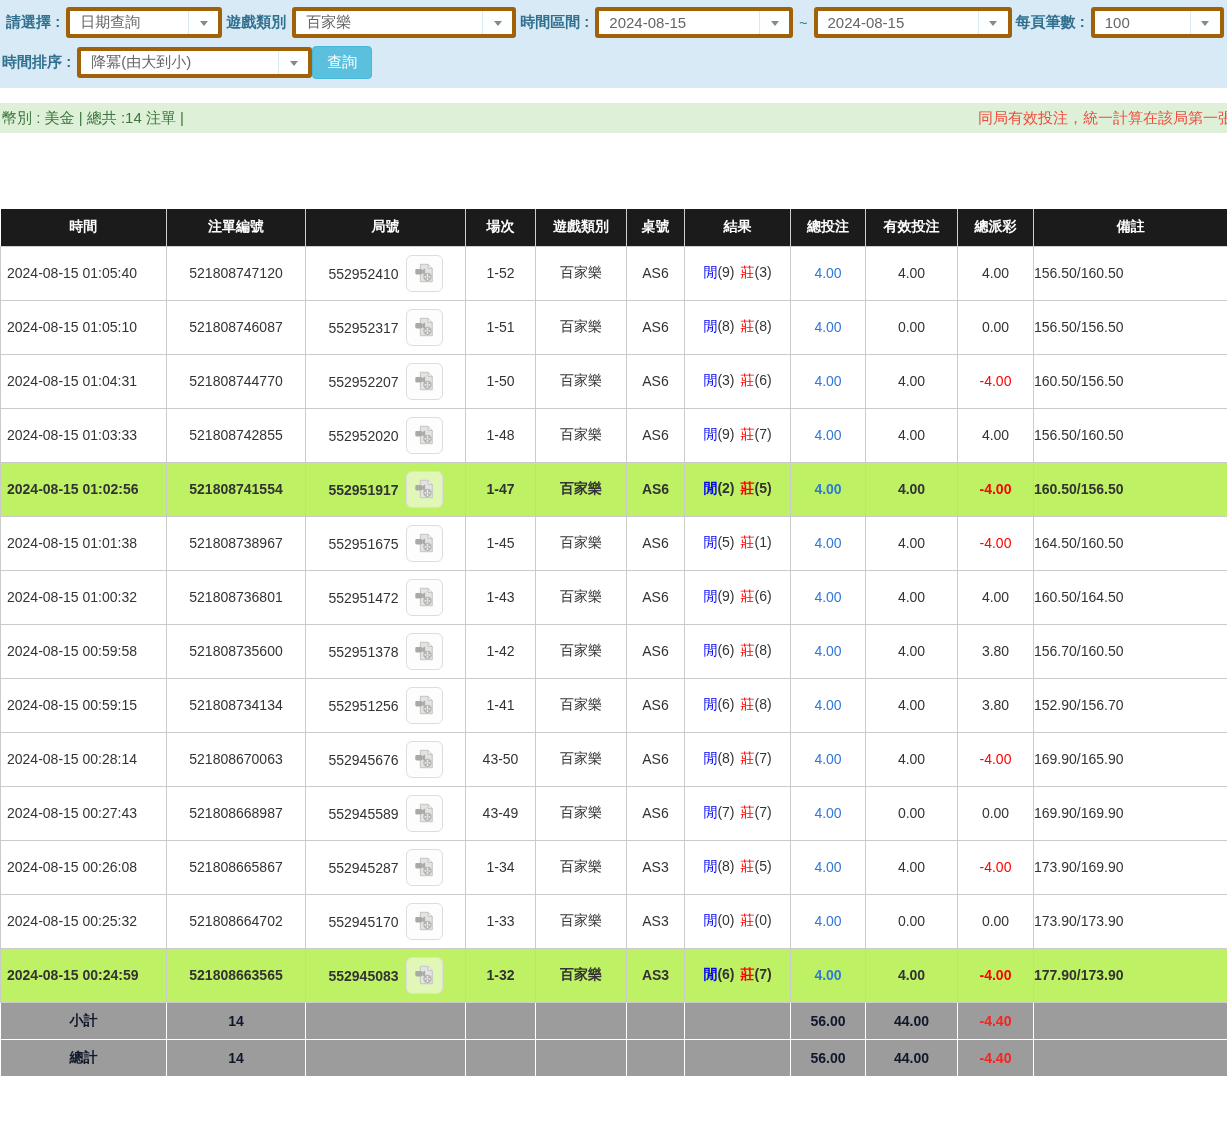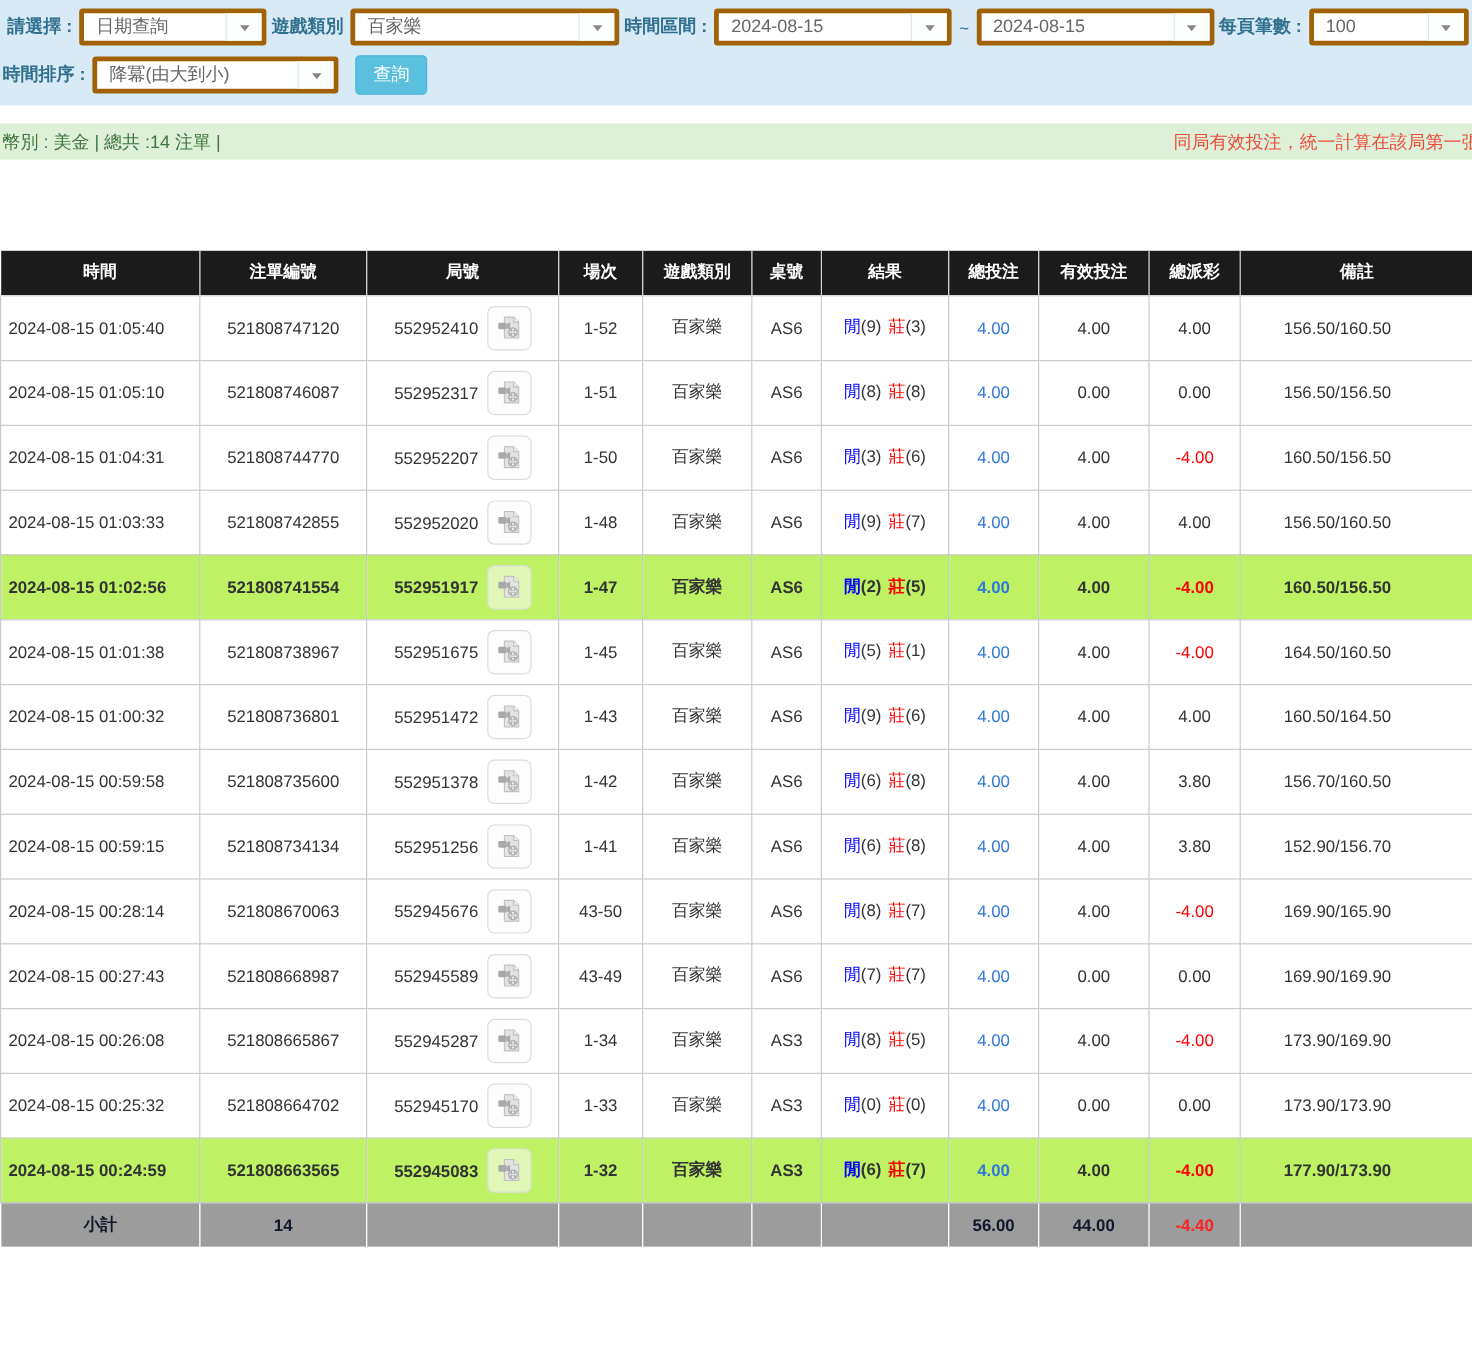--- a/index.html
+++ b/index.html
@@ -15,23 +15,23 @@
   .f-row + .f-row { margin-top:8px; }
   .flabel { color:#31708f; font-weight:bold; font-size:15px; white-space:nowrap; margin:0 6px 0 4px; }
   .tilde { color:#31708f; font-size:14px; margin:0 6px; }
   .combo {
     display:flex; align-items:stretch; height:31px; background:#fff;
     border:4px solid #a16207; border-radius:3px; cursor:pointer; overflow:hidden;
   }
   .combo-text { flex:1; display:flex; align-items:center; padding:0 10px; font-size:15px; color:#666; white-space:nowrap; }
   .combo-arrow { width:30px; border-left:1px solid #d9e9f2; display:flex; align-items:center; justify-content:center; background:#fdfefe; }
   .combo-arrow::after { content:""; width:0; height:0; border:4px solid transparent; border-top:5px solid #888; margin-top:5px; }
-  .w1{width:156px} .w2{width:224px} .w3{width:198px} .w4{width:133px} .w5{width:205px}
+  .w1{width:156px} .w2{width:224px} .w3{width:198px} .w4{width:133px} .w5{width:235px}
   .btn-query {
-    margin-left:14px; background:#5bc0de; color:#fff; border:1px solid #46b8da;
+    background:#5bc0de; color:#fff; border:1px solid #46b8da;
     border-radius:4px; font-size:15px; padding:6px 14px; height:33px; cursor:pointer;
     font-family:inherit;
   }
   
   .summary-bar {
     margin-top:15px; background:#dff0d8; height:30px; width:1227px;
     display:flex; align-items:center; justify-content:space-between;
     font-size:15px; padding:0 2px 0 2px; overflow:hidden;
   }
   .sum-left { color:#3c763d; white-space:nowrap; }
@@ -43,21 +43,21 @@
     height:37px; border:1px solid #cfcfcf; border-top:none; text-align:center;
   }
   thead th:first-child { border-left:none; }
   thead th:last-child { border-right:none; }
   tbody td {
     border:1px solid #cbcbcb; height:54px; font-size:14px; color:#333;
     background:#fff; text-align:center; padding:0;
   }
   tbody tr.hl td { background:#bef264;font-weight:bold; }
   .c-time { text-align:left; padding-left:6px; }
-  .c-note { text-align:center; padding-right:32px; }
+  .c-note { text-align:left; padding-right:32px; }
   .c-link { color:#3079d8; cursor:pointer; }
   .neg { color:#ff0000; }
   .res-p { color:#0000ff; }
   .res-b { color:#ff0000; margin-left:6px; }
   .res-n { color:#333; }
   .vbtn {
     width:37px; height:37px; margin-left:7px; padding:0; vertical-align:middle;
     display:inline-flex; align-items:center; justify-content:center;
     border:1px solid #ddd; border-radius:6px; background:rgba(252,252,252,.55); cursor:pointer;
   }
@@ -516,14 +516,27 @@
       <td></td>
       <td></td>
       <td></td>
       <td></td>
       <td></td>
       <td>56.00</td>
       <td>44.00</td>
       <td class="neg">-4.40</td>
       <td></td>
     </tr>
+    <tr>
+      <td>總計</td>
+      <td>14</td>
+      <td></td>
+      <td></td>
+      <td></td>
+      <td></td>
+      <td></td>
+      <td>56.00</td>
+      <td>44.00</td>
+      <td class="neg">-4.40</td>
+      <td></td>
+    </tr>
   </tfoot>
 </table>
 
 </body></html>

